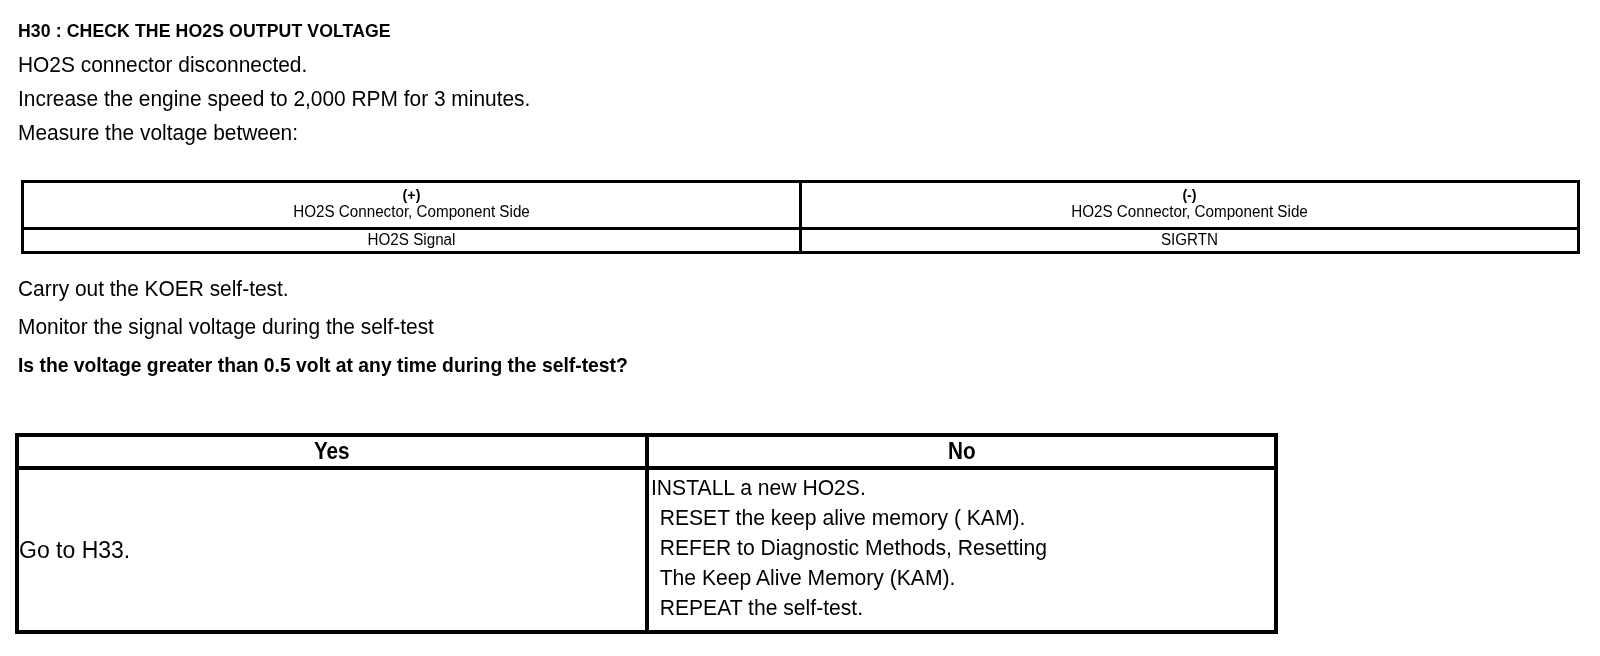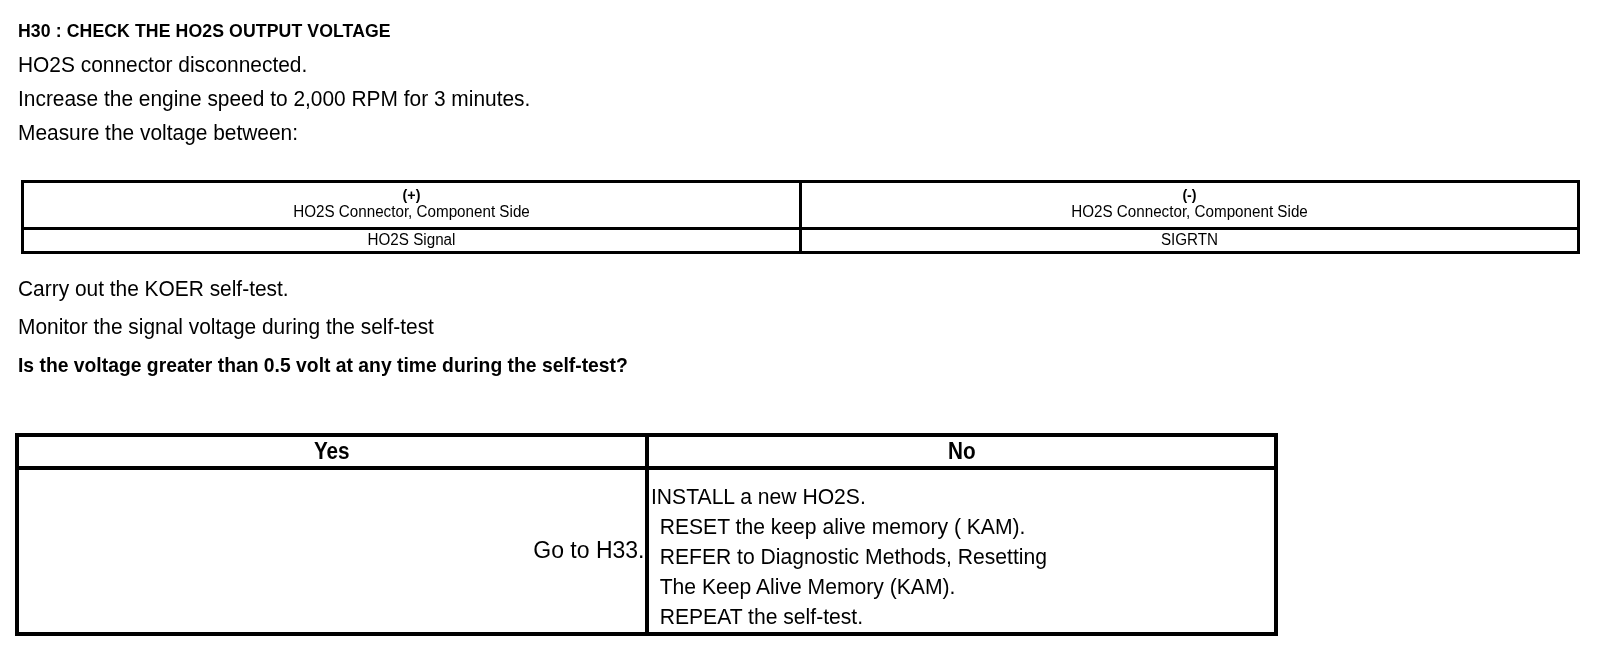--- a/index.html
+++ b/index.html
@@ -132,25 +132,25 @@
     font-weight: bold;
     line-height: 29px;
     transform: scaleX(0.9);
   }
   .dec-body {
     height: 158px;
   }
   .dec-yes-text {
     font-size: 23px;
     font-weight: normal;
-    text-align: right;
+    text-align: left;
     line-height: 160px;
   }
   .dec-no-list {
-    padding: 12px 0 0 2px;
+    padding: 3px 0 0 2px;
   }
   .dec-no-line {
     font-size: 22px;
     font-weight: normal;
     line-height: 30px;
     white-space: nowrap;
     transform: scaleX(0.96);
     transform-origin: left center;
   }
   .dec-no-line.indent {

